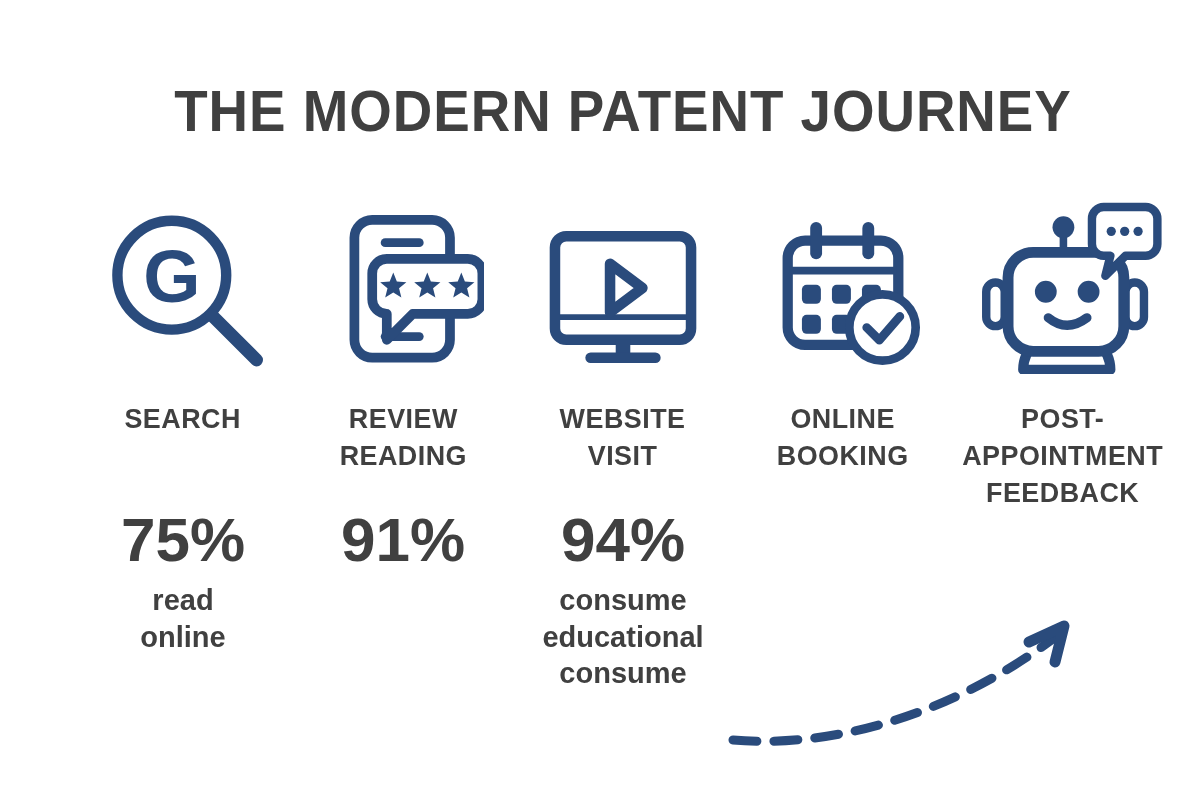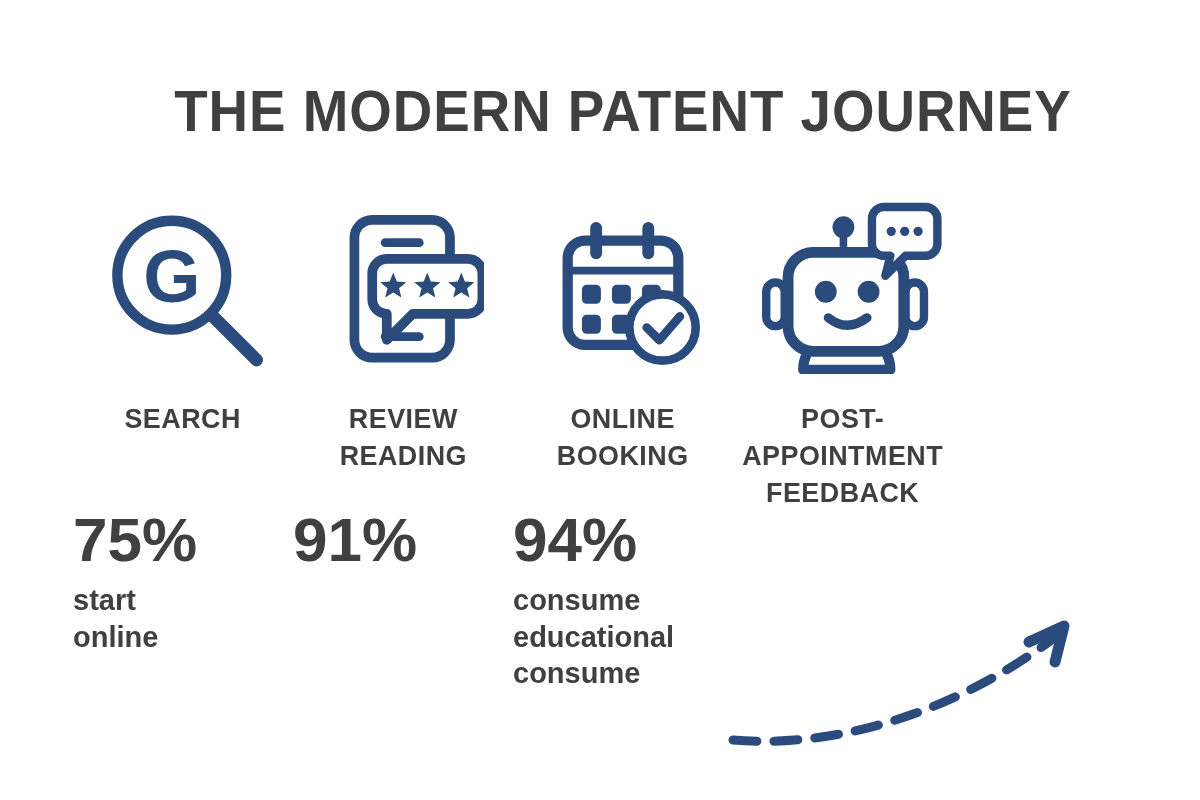--- a/index.html
+++ b/index.html
@@ -56,20 +56,21 @@
   }
   .stats-row {
     position: absolute;
     top: 506px;
     left: 50px;
     width: 1100px;
     display: flex;
   }
   .stat {
     width: 220px;
+    text-align: center;
   }
   .stat-value {
     font-size: 62px;
     font-weight: bold;
     line-height: 1.1;
   }
   .stat-desc {
     margin-top: 8px;
     font-size: 29px;
     font-weight: bold;
@@ -130,20 +131,35 @@
           <use href="#star" x="130" y="98" class="fill-ink" stroke="#2a4b7c" stroke-width="6" stroke-linejoin="round"></use>
           <use href="#star" x="172" y="98" class="fill-ink" stroke="#2a4b7c" stroke-width="6" stroke-linejoin="round"></use>
         </svg>
       </div>
       <div class="stage-label">
         <div>REVIEW</div>
         <div>READING</div>
       </div>
     </div>
 
+    <div class="stage">
+      <div class="icon-box">
+        <svg width="162" height="162" viewBox="0 0 200 200">
+          <rect class="stk" x="16" y="36" width="168" height="128" rx="14"></rect>
+          <line class="stk" x1="22" y1="136" x2="178" y2="136" style="stroke-width:7;stroke-linecap:butt"></line>
+          <line class="stk" x1="100" y1="164" x2="100" y2="182" style="stroke-width:18;stroke-linecap:butt"></line>
+          <line class="stk" x1="60" y1="186" x2="140" y2="186"></line>
+          <path class="stk" d="M 84,70 L 124,100 L 84,130 Z"></path>
+        </svg>
+      </div>
+      <div class="stage-label">
+        <div>WEBSITE</div>
+        <div>VISIT</div>
+      </div>
+    </div>
 
     <div class="stage">
       <div class="icon-box">
         <svg width="158" height="158" viewBox="0 0 200 200">
           <rect class="stk" x="30" y="40" width="140" height="132" rx="22"></rect>
           <line class="stk" x1="32" y1="78" x2="168" y2="78" style="stroke-width:10;stroke-linecap:butt"></line>
           <line class="stk" x1="66" y1="24" x2="66" y2="56" style="stroke-width:15"></line>
           <line class="stk" x1="132" y1="24" x2="132" y2="56" style="stroke-width:15"></line>
           <rect class="fill-ink" x="48" y="96" width="24" height="24" rx="6"></rect>
           <rect class="fill-ink" x="86" y="96" width="24" height="24" rx="6"></rect>
@@ -185,21 +201,21 @@
       </div>
     </div>
 
   </div>
 
   <div class="stats-row">
 
     <div class="stat">
       <div class="stat-value">75%</div>
       <div class="stat-desc">
-        <div>start</div>
+        <div>read</div>
         <div>online</div>
       </div>
     </div>
 
     <div class="stat">
       <div class="stat-value">91%</div>
       <div class="stat-desc">
       </div>
     </div>
 

